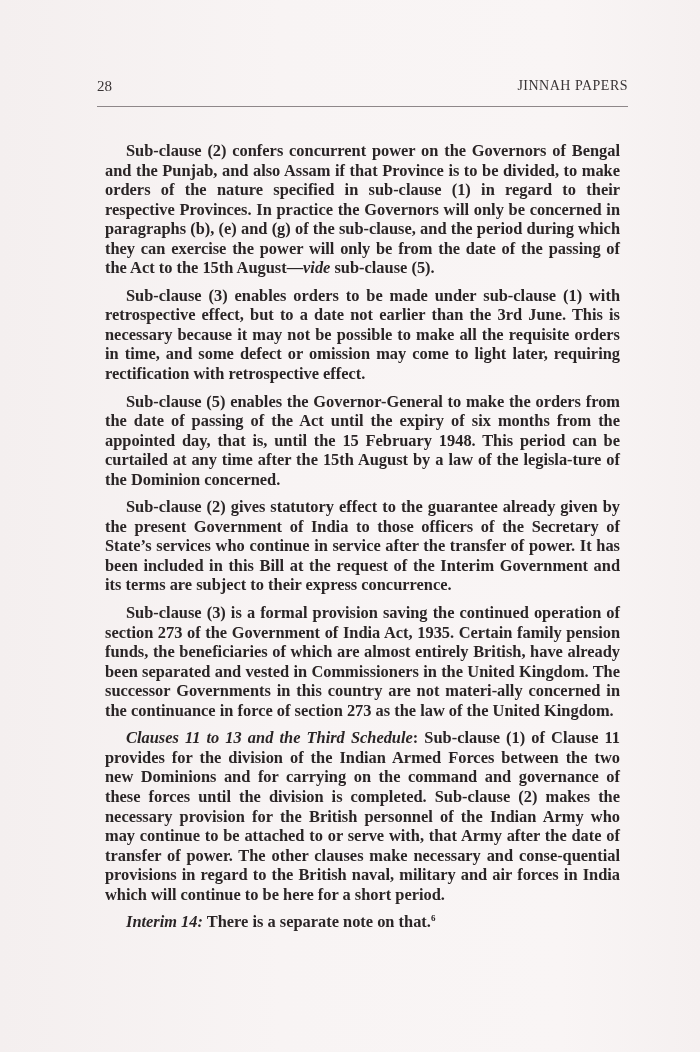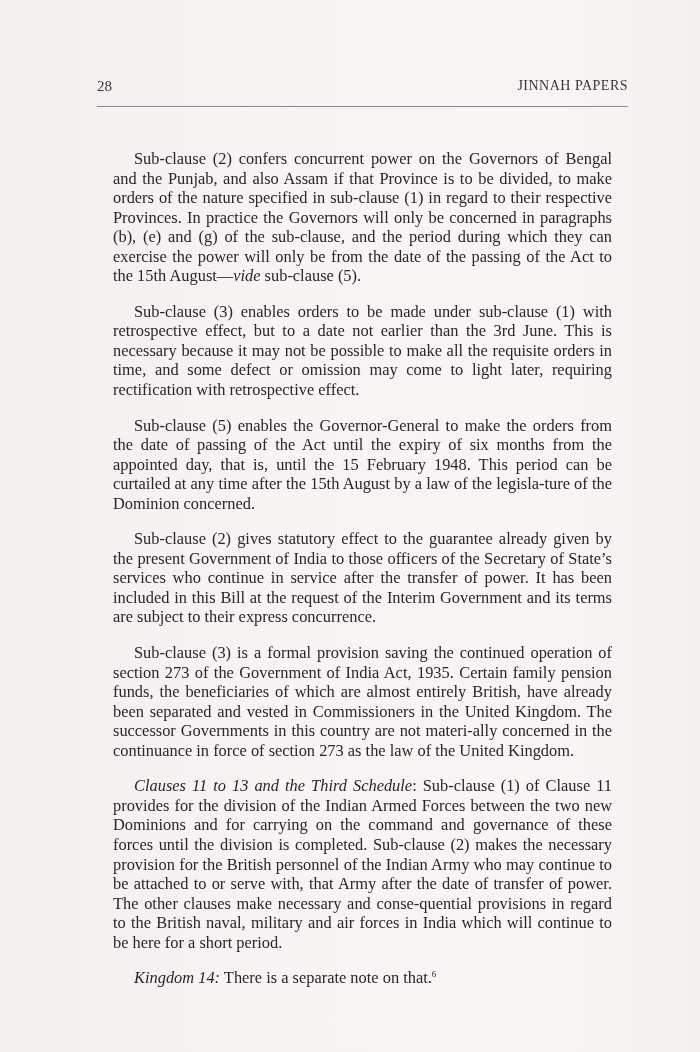--- a/index.html
+++ b/index.html
@@ -51,22 +51,23 @@
       position: absolute;
       left: 97px;
       top: 133px;
       width: 531px;
       font-size: 16.4px;
       line-height: 19.55px;
       text-align: justify;
       text-align-last: left;
     }
     .body-text p {
-      margin: 16px;
+      margin: 8px;
       text-indent: 21px;
+      font-weight: bold;
     }
     .body-text em { font-style: italic; }
     sup { font-size: 9px; line-height: 0; vertical-align: super; }
   </style>
 </head>
 <body>
 
 <div class="page">
   <div class="running-head">
     <span class="page-number">28</span>
@@ -74,15 +75,15 @@
   </div>
   <div class="rule"></div>
 
   <div class="body-text">
     <p><span>Sub-clause (2) confers concurrent power on the Governors of Bengal and the Punjab, and also Assam if that Province is to be divided, to make orders of the nature specified in sub-clause (1) in regard to their respective Provinces. In practice the Governors will only be concerned in paragraphs (b), (e) and (g) of the sub-clause, and the period during which they can exercise the power will only be from the date of the passing of the Act to the 15th August—</span><em>vide</em><span> sub-clause (5).</span></p>
     <p><span>Sub-clause (3) enables orders to be made under sub-clause (1) with retrospective effect, but to a date not earlier than the 3rd June. This is necessary because it may not be possible to make all the requisite orders in time, and some defect or omission may come to light later, requiring rectification with retrospective effect.</span></p>
     <p><span>Sub-clause (5) enables the Governor-General to make the orders from the date of passing of the Act until the expiry of six months from the appointed day, that is, until the 15 February 1948. This period can be curtailed at any time after the 15th August by a law of the legisla-ture of the Dominion concerned.</span></p>
     <p><span>Sub-clause (2) gives statutory effect to the guarantee already given by the present Government of India to those officers of the Secretary of State’s services who continue in service after the transfer of power. It has been included in this Bill at the request of the Interim Government and its terms are subject to their express concurrence.</span></p>
     <p><span>Sub-clause (3) is a formal provision saving the continued operation of section 273 of the Government of India Act, 1935. Certain family pension funds, the beneficiaries of which are almost entirely British, have already been separated and vested in Commissioners in the United Kingdom. The successor Governments in this country are not materi-ally concerned in the continuance in force of section 273 as the law of the United Kingdom.</span></p>
     <p><em>Clauses 11 to 13 and the Third Schedule</em><span>: Sub-clause (1) of Clause 11 provides for the division of the Indian Armed Forces between the two new Dominions and for carrying on the command and governance of these forces until the division is completed. Sub-clause (2) makes the necessary provision for the British personnel of the Indian Army who may continue to be attached to or serve with, that Army after the date of transfer of power. The other clauses make necessary and conse-quential provisions in regard to the British naval, military and air forces in India which will continue to be here for a short period.</span></p>
-    <p><em>Kingdom 14:</em><span> There is a separate note on that.</span><sup>6</sup></p>
+    <p><em>Interim 14:</em><span> There is a separate note on that.</span><sup>6</sup></p>
   </div>
 </div>
 
 </body></html>

